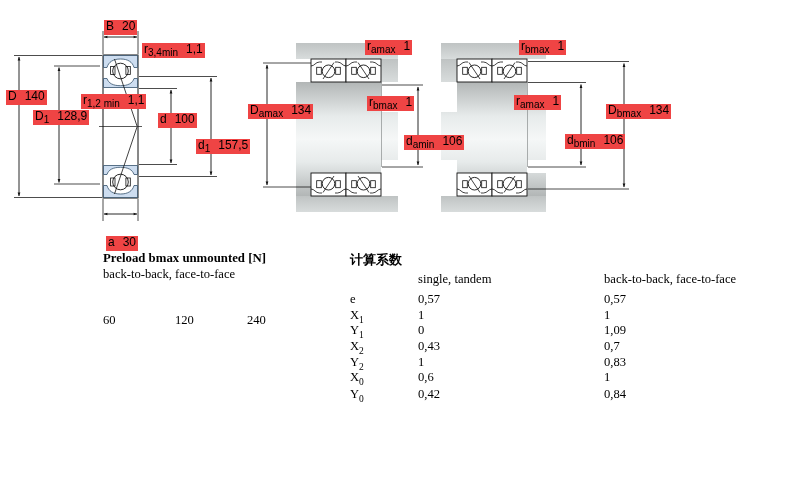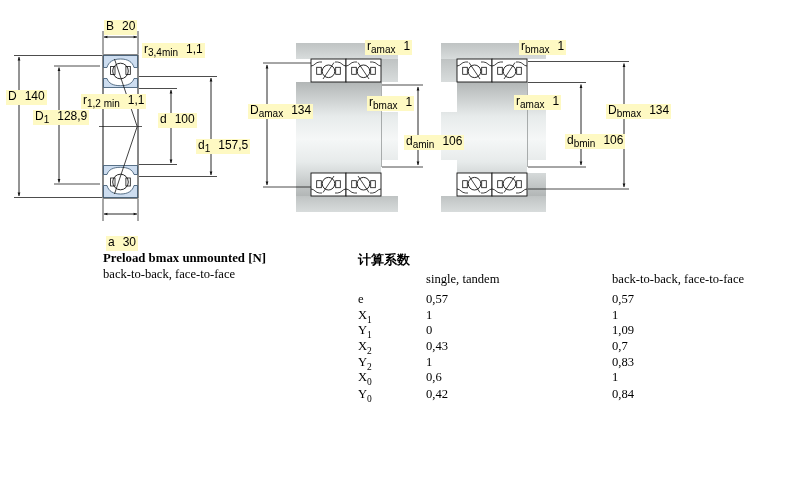--- a/index.html
+++ b/index.html
@@ -3,35 +3,35 @@
 <meta charset="utf-8">
 <style>
   html,body{margin:0;padding:0;}
   body{
     width:800px;height:500px;position:relative;background:#ffffff;
     font-family:"Liberation Sans","DejaVu Sans",sans-serif;overflow:hidden;
   }
   #drawing{position:absolute;left:0;top:0;}
   
   .lbl{
-    position:absolute;background:#fef9c3;padding:0 2px;white-space:nowrap;
+    position:absolute;background:#ef4444;padding:0 2px;white-space:nowrap;
     font-size:12px;line-height:13px;color:#000;
   }
   .lbl sub{font-size:10px;line-height:1;}
   .lbl .val{margin-left:8px;}
   
   .tbl{position:absolute;color:#000;font-family:"Liberation Serif","DejaVu Serif",serif;font-size:12.6px;}
   .preload{left:103px;top:251px;width:270px;height:80px;}
   .p-title{position:absolute;left:0;top:0;font-weight:bold;font-size:12.8px;white-space:nowrap;}
   .p-sub{position:absolute;left:0;top:16px;white-space:nowrap;}
   .p-head{position:absolute;left:0;top:47px;white-space:nowrap;}
   .p-vals{position:absolute;left:0;top:62px;white-space:nowrap;}
   .p-head span,.p-vals span{display:inline-block;width:72px;}
   
-  .factors{left:358px;top:251px;width:430px;height:160px;text-align:right;}
+  .factors{left:350px;top:251px;width:430px;height:160px;text-align:right;}
   .f-title{position:absolute;left:0;top:0;font-weight:bold;font-size:13px;
            font-family:"Liberation Sans","DejaVu Sans",sans-serif;white-space:nowrap;}
   .f-head,.f-row{position:absolute;left:0;white-space:nowrap;height:16px;}
   .f-c0{position:absolute;left:0;}
   .f-c1{position:absolute;left:68px;}
   .f-c2{position:absolute;left:254px;}
   .f-c0 sub{font-size:9.5px;line-height:1;}
 </style>
 </head>
 <body>
@@ -170,20 +170,23 @@
 <div class="lbl" style="left:404px;top:135px"><span>d</span><sub>amin</sub><span class="val">106</span></div>
 
 <div class="lbl" style="left:519px;top:40px"><span>r</span><sub>bmax</sub><span class="val">1</span></div>
 <div class="lbl" style="left:514px;top:95px"><span>r</span><sub>amax</sub><span class="val">1</span></div>
 <div class="lbl" style="left:565px;top:134px"><span>d</span><sub>bmin</sub><span class="val">106</span></div>
 <div class="lbl" style="left:606px;top:104px"><span>D</span><sub>bmax</sub><span class="val">134</span></div>
 
 <div class="tbl preload">
   <div class="p-title">Preload bmax unmounted [N]</div>
   <div class="p-sub">back-to-back, face-to-face</div>
+  <div class="p-vals">
+    <span>60</span><span>120</span><span>240</span>
+  </div>
 </div>
 
 <div class="tbl factors">
   <div class="f-title">计算系数</div>
   <div class="f-head" style="top:21px">
     <span class="f-c1">single, tandem</span>
     <span class="f-c2">back-to-back, face-to-face</span>
   </div>
   <div class="f-row" style="top:41px">
     <span class="f-c0"><span>e</span><sub></sub></span>

